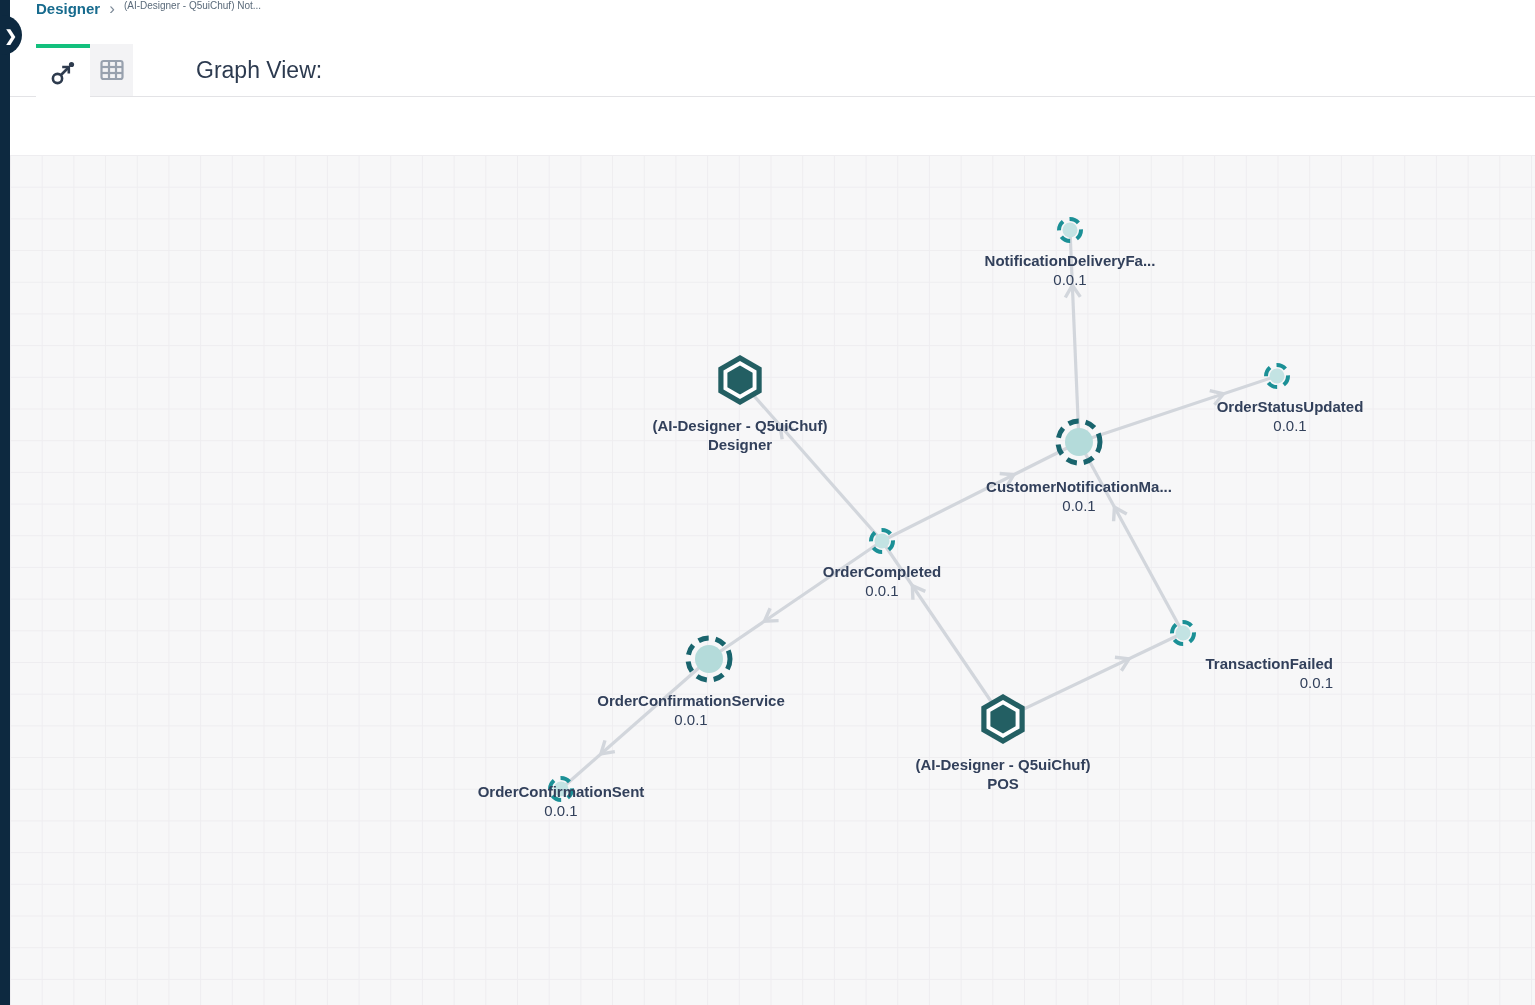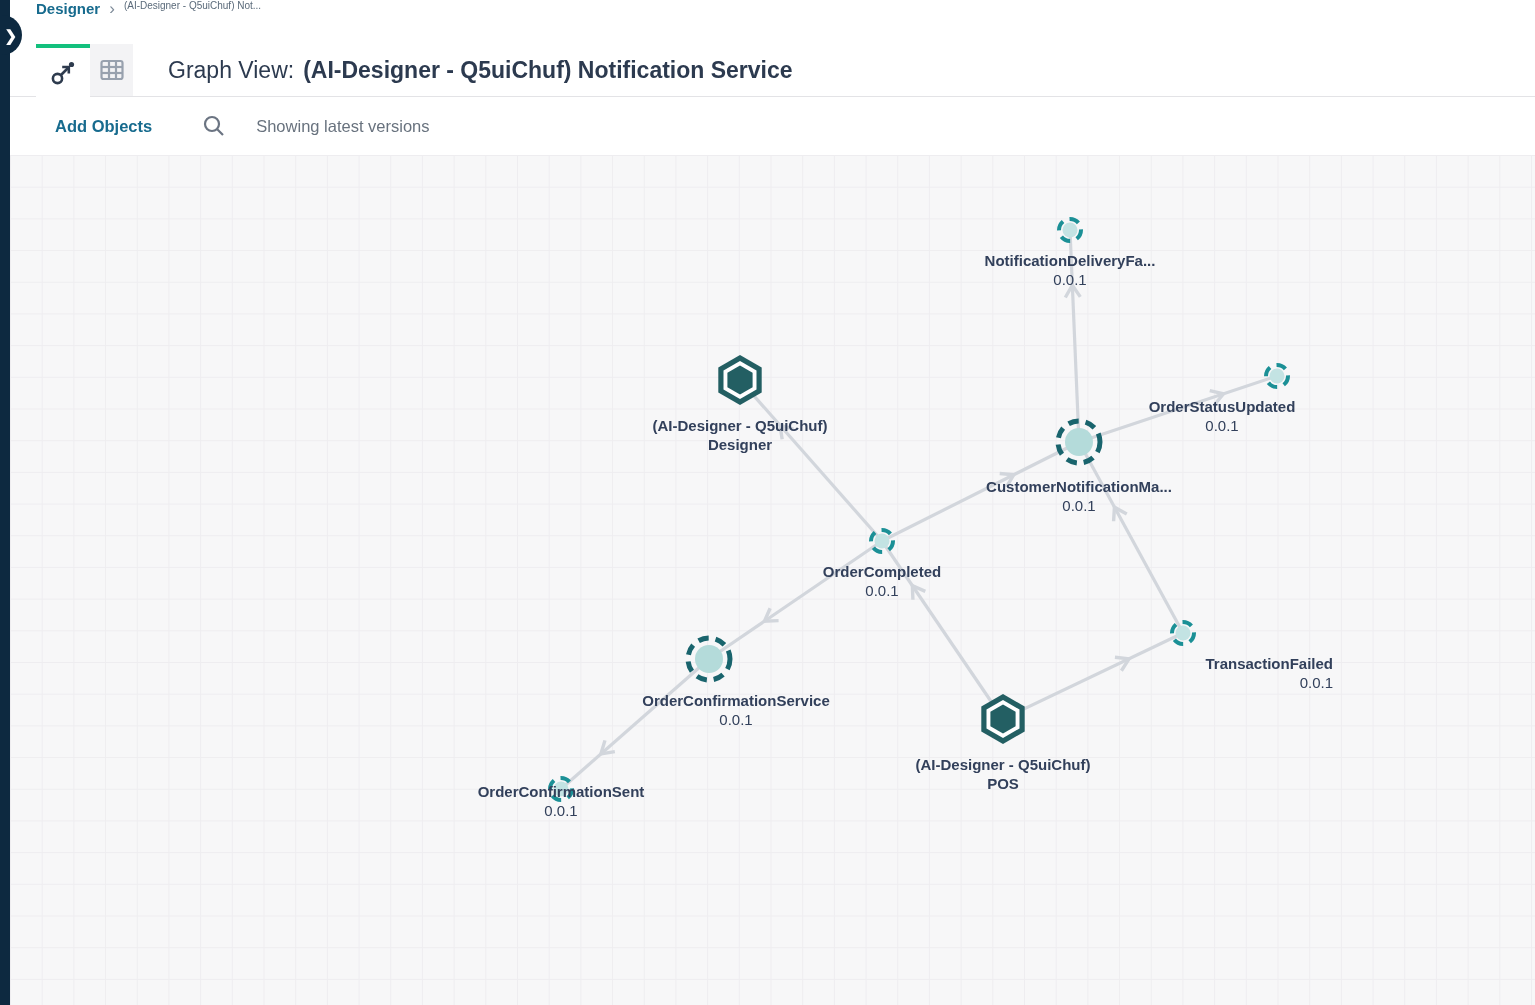--- a/index.html
+++ b/index.html
@@ -17,21 +17,21 @@
   
   .header{position:absolute;left:10px;top:0;right:0;background:#fff;z-index:20;}
   .breadcrumb-row{height:44px;display:flex;align-items:flex-start;padding-left:26px;}
   .crumb-root{color:#176b8e;font-weight:700;font-size:15px;cursor:pointer;}
   .crumb-sep{color:#7e8b99;font-size:17px;margin:0 9px;line-height:1;}
   .crumb-current{color:#5a6a7a;font-size:10px;}
   .tabs-row{height:52px;display:flex;align-items:stretch;border-bottom:1px solid #e3e3e6;}
   .tab{display:flex;align-items:center;justify-content:center;box-sizing:border-box;cursor:pointer;}
   .tab-graph{width:54px;margin-left:26px;background:#fff;border-top:4px solid #13c07d;margin-bottom:-1px;}
   .tab-table{width:43px;background:#f3f3f5;}
-  .title-wrap{display:flex;align-items:center;margin-left:35px;font-size:23px;color:#2c3a4f;white-space:nowrap;}
+  .title-wrap{display:flex;align-items:center;margin-left:63px;font-size:23px;color:#2c3a4f;white-space:nowrap;}
   .title-prefix{font-weight:400;margin-right:9px;}
   .title-bold{font-weight:700;}
   .toolbar-row{height:58px;display:flex;align-items:center;background:#fff;}
   .add-objects{margin-left:45px;color:#176b8e;font-weight:700;font-size:16.5px;cursor:pointer;}
   .search-btn{margin-left:50px;background:none;border:none;padding:0;cursor:pointer;display:flex;}
   .status-text{margin-left:30px;color:#68727e;font-size:16.5px;}
   
   .canvas{position:absolute;left:10px;top:155px;width:1525px;height:850px;
     background-color:#f7f7f8;
     background-image:linear-gradient(#eeedf0 1px, transparent 1px),
@@ -75,34 +75,21 @@
           <rect x="1.5" y="2" width="21" height="18" rx="2" fill="none" stroke="#98a1ae" stroke-width="2.2"></rect>
           <line x1="1.5" y1="8" x2="22.5" y2="8" stroke="#98a1ae" stroke-width="2.2"></line>
           <line x1="1.5" y1="14" x2="22.5" y2="14" stroke="#98a1ae" stroke-width="2.2"></line>
           <line x1="9" y1="2" x2="9" y2="20" stroke="#98a1ae" stroke-width="2.2"></line>
           <line x1="16" y1="2" x2="16" y2="20" stroke="#98a1ae" stroke-width="2.2"></line>
         </svg>
       </span>
     </div>
     <div class="title-wrap">
       <span class="title-prefix">Graph View:</span>
-      <span class="title-bold">(AI-Designer - Q5uiChuf) Notification Service</span>
     </div>
-  </div>
-  <div class="toolbar-row">
-    <span class="add-objects">Add Objects</span>
-    <button class="search-btn">
-      <span style="display:flex">
-        <svg width="24" height="24" viewBox="0 0 24 24">
-          <circle cx="10" cy="10" r="7" fill="none" stroke="#6b7482" stroke-width="2.2"></circle>
-          <line x1="15.2" y1="15.2" x2="21" y2="21" stroke="#6b7482" stroke-width="2.2"></line>
-        </svg>
-      </span>
-    </button>
-    <span class="status-text">Showing latest versions</span>
   </div>
 </div>
 
 <div class="canvas">
   <svg id="graph-svg" width="1525" height="850">
       <line x1="1069" y1="287" x2="1060" y2="75" stroke="#d2d6dc" stroke-width="3.2"></line>
       <path d="M -10 -7.5 L 2 0 L -10 7.5" fill="none" stroke="#d2d6dc" stroke-width="3.4" transform="translate(1062.4 132.2) rotate(-92.4)"></path>
       <line x1="1069" y1="287" x2="1267" y2="221" stroke="#d2d6dc" stroke-width="3.2"></line>
       <path d="M -10 -7.5 L 2 0 L -10 7.5" fill="none" stroke="#d2d6dc" stroke-width="3.4" transform="translate(1211.6 239.5) rotate(-18.4)"></path>
       <line x1="872" y1="386" x2="1069" y2="287" stroke="#d2d6dc" stroke-width="3.2"></line>
@@ -156,41 +143,41 @@
       <g style="cursor: pointer;">
         <circle cx="551" cy="634" r="11" fill="none" stroke="#1b9096" stroke-width="4" stroke-dasharray="10 7"></circle>
         <circle cx="551" cy="634" r="7.5" fill="#c3e3e3"></circle>
       </g>
     </svg>
   <div id="labels">
       <div class="node-label" style="left: 1060px; top: 97px;">
         <span class="name">NotificationDeliveryFa...</span>
         <span class="ver">0.0.1</span>
       </div>
-      <div class="node-label" style="left: 1212px; top: 243px;">
+      <div class="node-label" style="left: 1280px; top: 243px;">
         <span class="name">OrderStatusUpdated</span>
         <span class="ver">0.0.1</span>
       </div>
       <div class="node-label" style="left: 730px; top: 262px;">
         <span class="name">(AI-Designer - Q5uiChuf)</span>
         <span class="name">Designer</span>
       </div>
       <div class="node-label" style="left: 1069px; top: 323px;">
         <span class="name">CustomerNotificationMa...</span>
         <span class="ver">0.0.1</span>
       </div>
       <div class="node-label" style="left: 872px; top: 408px;">
         <span class="name">OrderCompleted</span>
         <span class="ver">0.0.1</span>
       </div>
       <div class="node-label" style="left: 1173px; top: 500px; text-align: right;">
         <span class="name">TransactionFailed</span>
         <span class="ver">0.0.1</span>
       </div>
-      <div class="node-label" style="left: 726px; top: 537px;">
+      <div class="node-label" style="left: 681px; top: 537px;">
         <span class="name">OrderConfirmationService</span>
         <span class="ver">0.0.1</span>
       </div>
       <div class="node-label" style="left: 993px; top: 601px;">
         <span class="name">(AI-Designer - Q5uiChuf)</span>
         <span class="name">POS</span>
       </div>
       <div class="node-label" style="left: 551px; top: 628px;">
         <span class="name">OrderConfirmationSent</span>
         <span class="ver">0.0.1</span>

